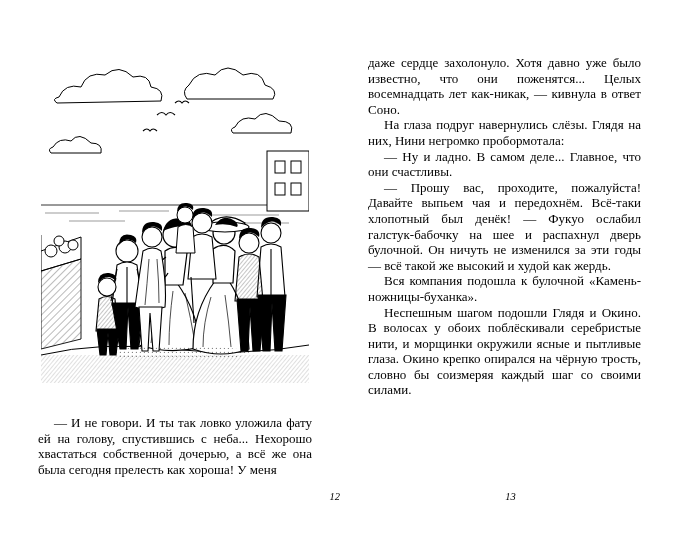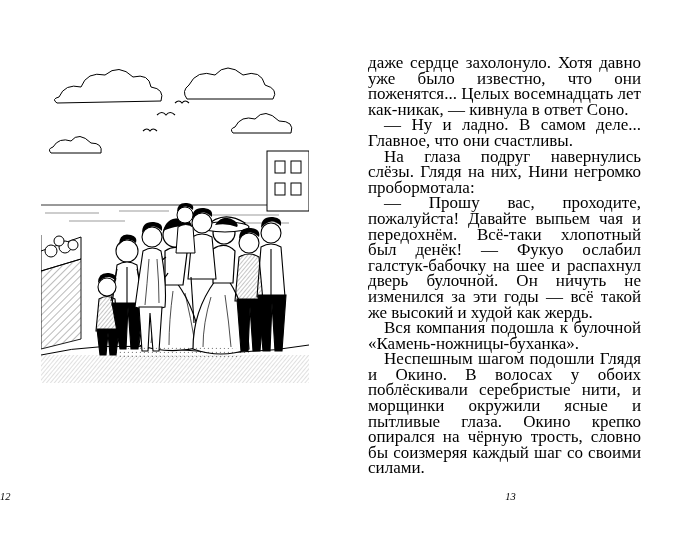--- a/index.html
+++ b/index.html
@@ -43,21 +43,21 @@
     position: relative;
   }
   .illustration svg {
     display: block;
     width: 100%;
     height: 100%;
   }
 
   
   .body-text {
-    font-size: 17px;
+    font-size: 13px;
     line-height: 15.6px;
     text-align: justify;
     text-justify: inter-word;
     hyphens: manual;
   }
   .body-text p {
     margin: 0;
     text-indent: 16px;
   }
   .body-text p.noindent {
@@ -69,21 +69,21 @@
   .folio {
     position: absolute;
     bottom: 38px;
     font-size: 10.5px;
     font-style: italic;
     font-family: "Liberation Serif", serif;
   }
   .folio-left {
     left: 0;
     right: 0;
-    text-align: left;
+    text-align: right;
   }
   .folio-right {
     left: 0;
     right: 0;
     text-align: center;
     margin-top: 16px;
   }
 </style>
 </head>
 <body>
@@ -251,29 +251,32 @@
 
           <g opacity="0.5">
             <ellipse cx="140" cy="298" rx="70" ry="7" fill="url(#dots)"></ellipse>
           </g>
 
           <rect x="2" y="2" width="268" height="326" fill="none" stroke="#ffffff" stroke-width="0"></rect>
         </g>
       </svg>
     </div>
 
+    <div class="body-text left-text">
+      <p>— И не говори. И ты так ловко уложила фату ей на голову, спустившись с неба... Нехорошо хвастаться собственной дочерью, а всё же она была сегодня прелесть как хороша! У меня</p>
+    </div>
 
     <div class="folio folio-left">12</div>
   </div>
 
   <div class="page page-right">
     <div class="body-text">
       <p class="noindent">даже сердце захолонуло. Хотя давно уже было известно, что они поженятся... Целых восемнадцать лет как-никак, — кивнула в ответ Соно.</p>
+      <p>На глаза подруг навернулись слёзы. Глядя на них, Нини негромко пробормотала:</p>
       <p>— Ну и ладно. В самом деле... Главное, что они счастливы.</p>
-      <p>На глаза подруг навернулись слёзы. Глядя на них, Нини негромко пробормотала:</p>
       <p>— Прошу вас, проходите, пожалуйста! Давайте выпьем чая и передохнём. Всё-таки хлопотный был денёк! — Фукуо ослабил галстук-бабочку на шее и распахнул дверь булочной. Он ничуть не изменился за эти годы — всё такой же высокий и худой как жердь.</p>
       <p>Вся компания подошла к булочной «Камень-ножницы-бухан­ка».</p>
       <p>Неспешным шагом подошли Глядя и Окино. В волосах у обоих поблёскивали серебристые нити, и морщинки окружили ясные и пытливые глаза. Окино крепко опирался на чёрную трость, словно бы соизмеряя каждый шаг со своими силами.</p>
     </div>
 
     <div class="folio folio-right">13</div>
   </div>
 
 </div>
 

